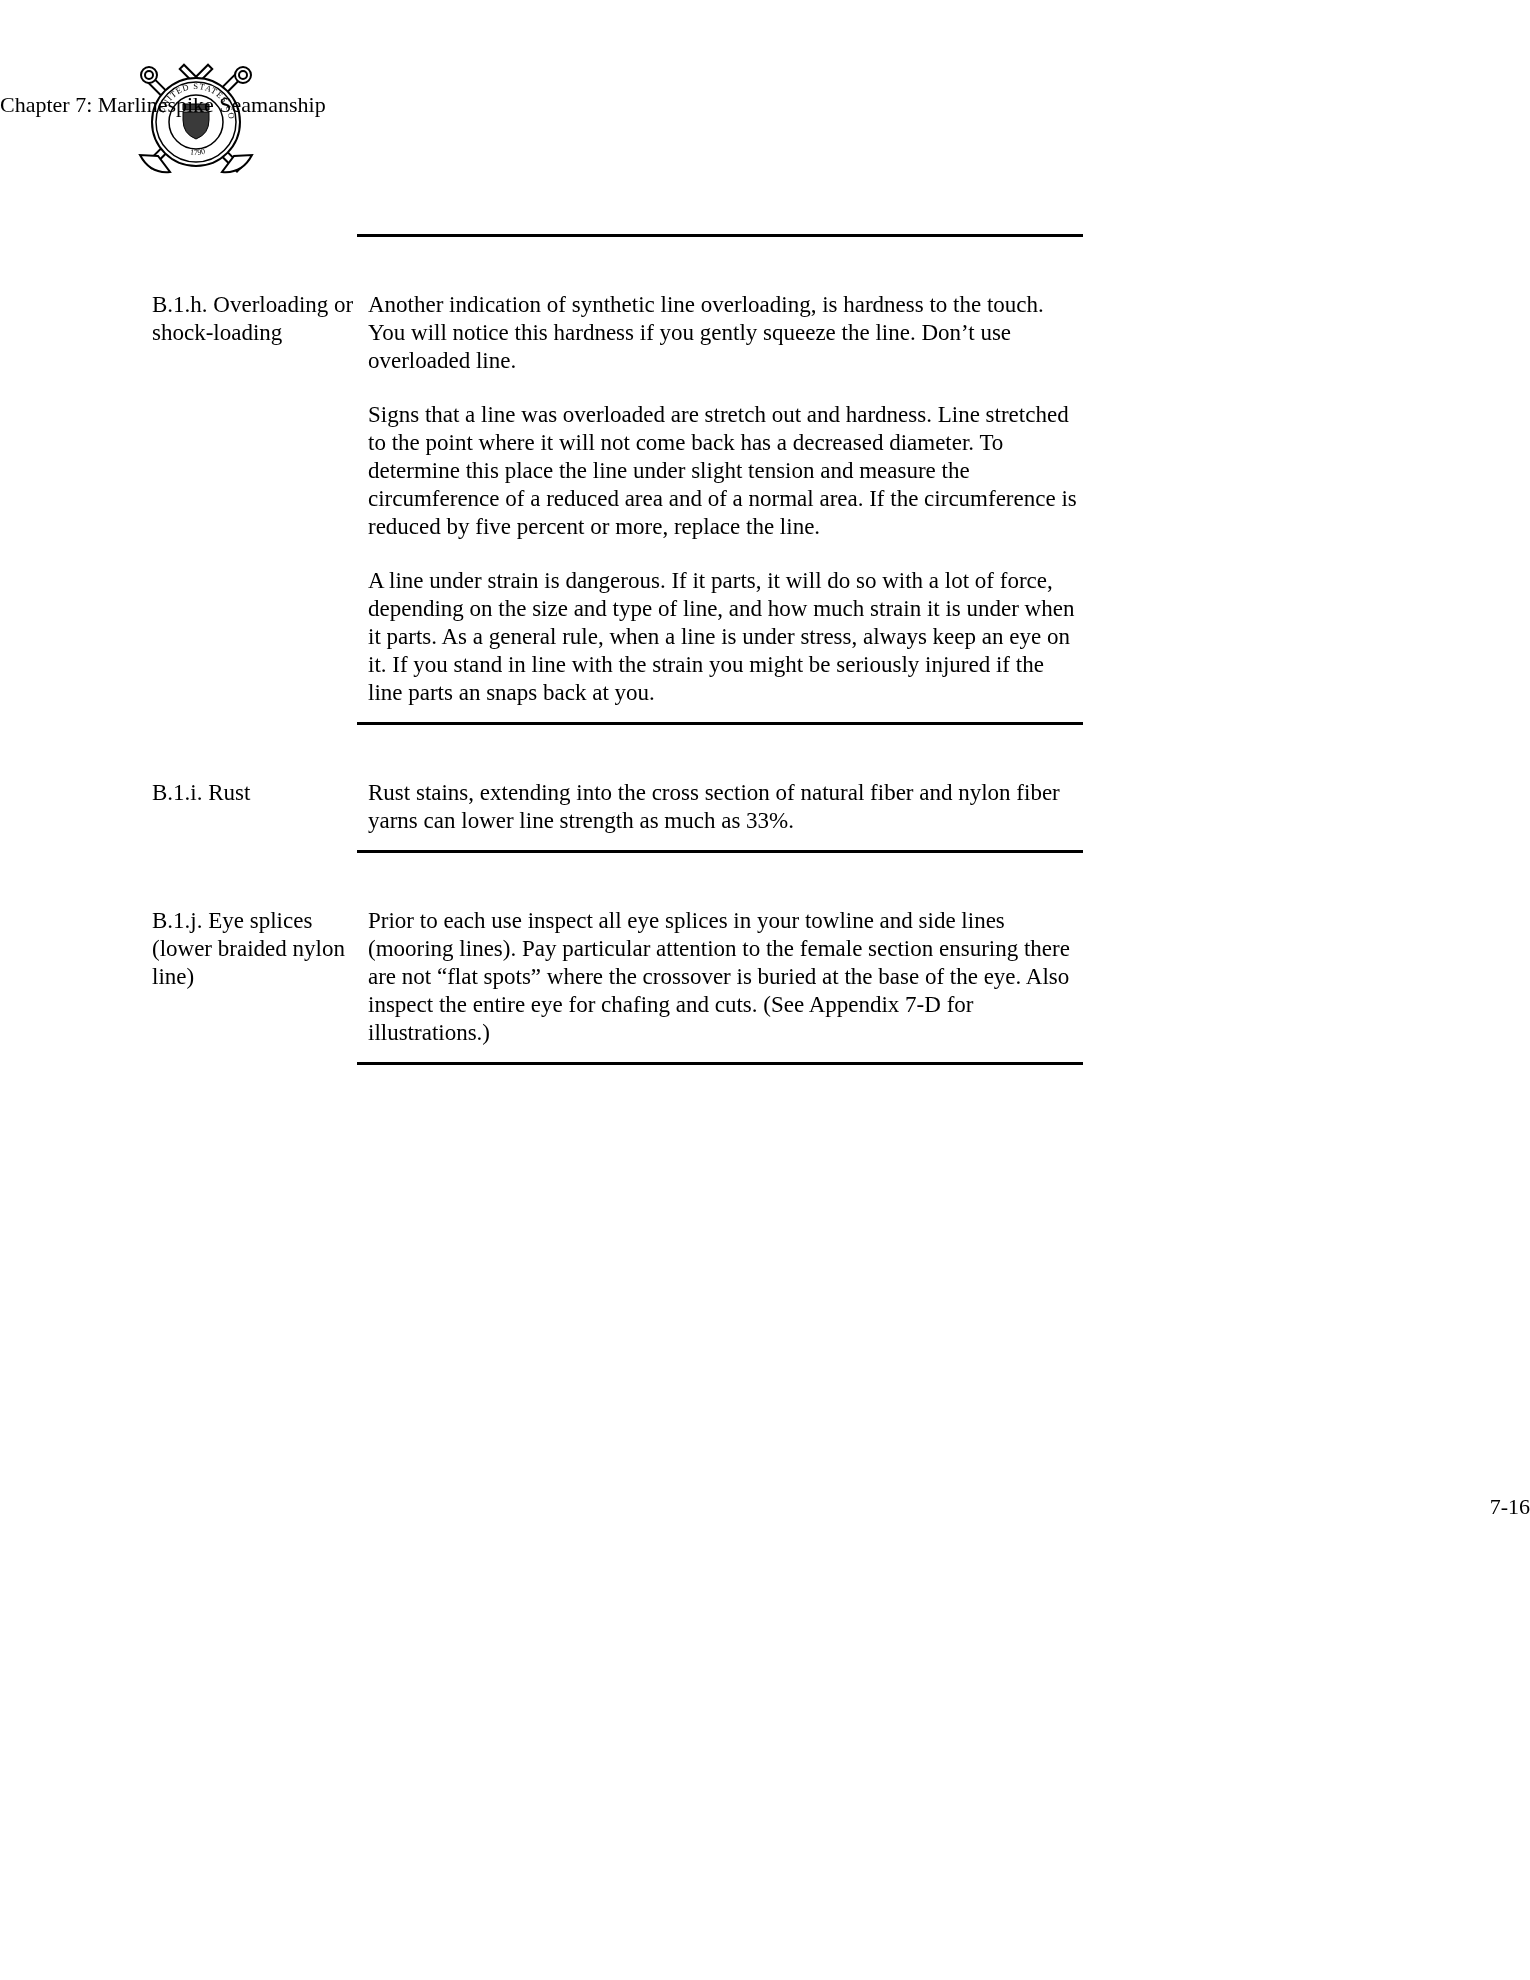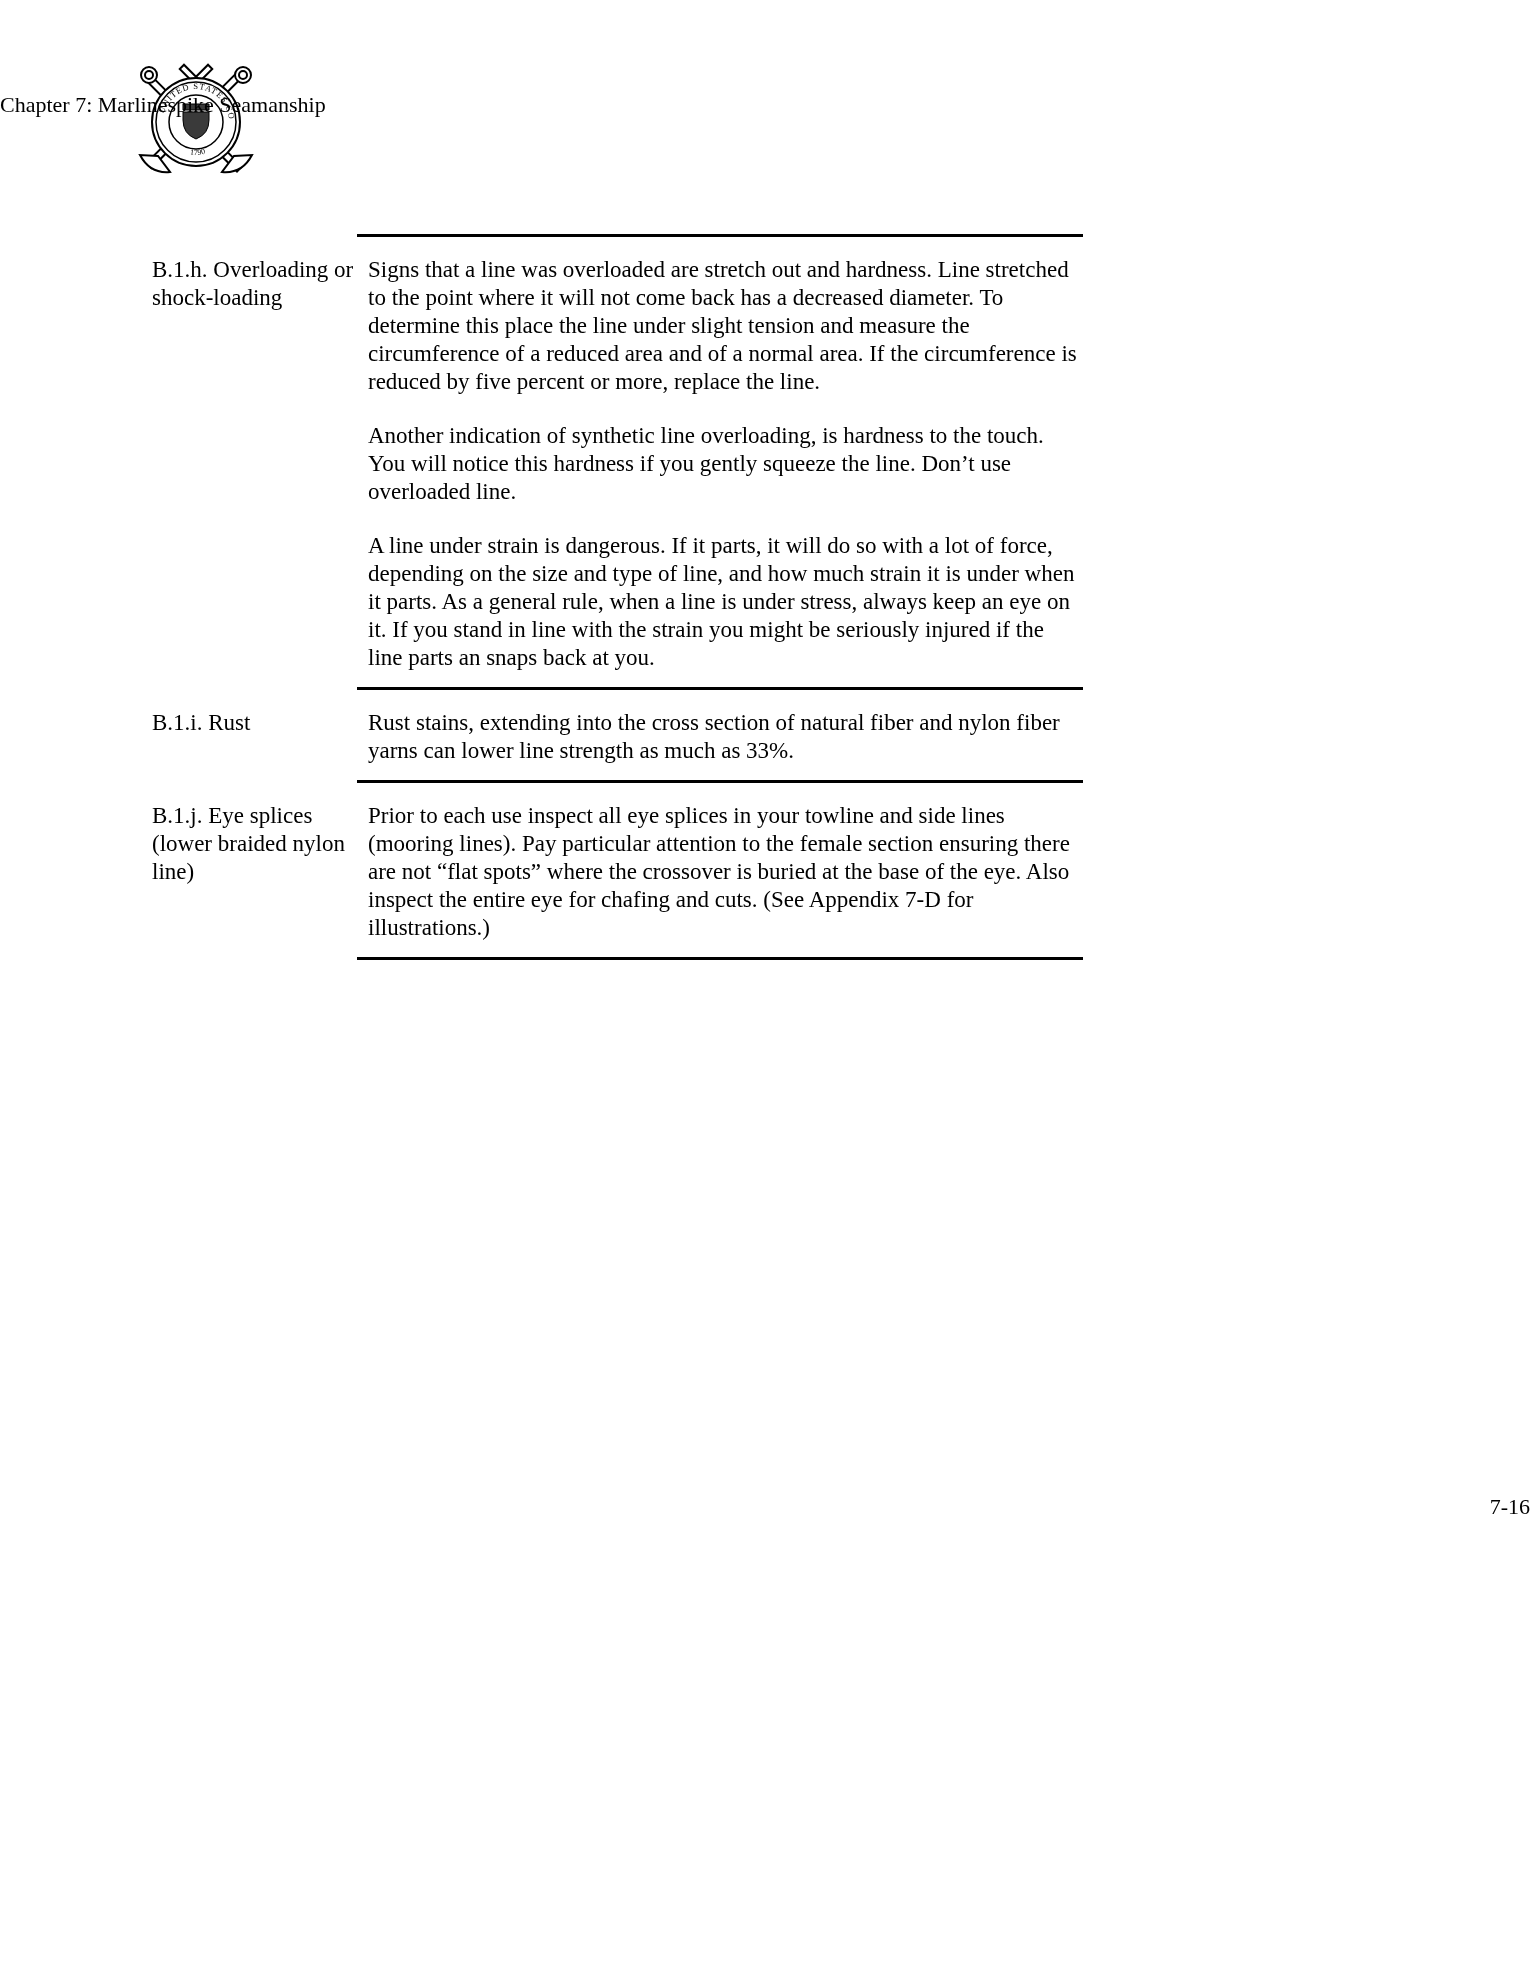--- a/index.html
+++ b/index.html
@@ -41,20 +41,21 @@
   }
   .rule {
     height: 3px;
     background: #000000;
     margin-left: 205px;
     width: 726px;
   }
   .section {
     display: flex;
     padding: 19px 0 15px 0;
+    margin-top: 35px;
   }
   .section-label {
     width: 216px;
     flex: 0 0 216px;
     font-size: 23px;
     line-height: 28px;
     padding-right: 14px;
   }
   .section-body {
     flex: 1;
@@ -119,22 +120,22 @@
 
   <div class="chapter-header">Chapter 7: Marlinespike Seamanship</div>
 
   <div class="content">
 
     <div class="rule"></div>
 
     <div class="section">
       <div class="section-label">B.1.h. Overloading or shock-loading</div>
       <div class="section-body">
+        <p>Another indication of synthetic line overloading, is hardness to the touch. You will notice this hardness if you gently squeeze the line. Don’t use overloaded line.</p>
         <p>Signs that a line was overloaded are stretch out and hardness. Line stretched to the point where it will not come back has a decreased diameter. To determine this place the line under slight tension and measure the circumference of a reduced area and of a normal area. If the circumference is reduced by five percent or more, replace the line.</p>
-        <p>Another indication of synthetic line overloading, is hardness to the touch. You will notice this hardness if you gently squeeze the line. Don’t use overloaded line.</p>
         <p>A line under strain is dangerous. If it parts, it will do so with a lot of force, depending on the size and type of line, and how much strain it is under when it parts. As a general rule, when a line is under stress, always keep an eye on it. If you stand in line with the strain you might be seriously injured if the line parts an snaps back at you.</p>
       </div>
     </div>
 
     <div class="rule"></div>
 
     <div class="section">
       <div class="section-label">B.1.i. Rust</div>
       <div class="section-body">
         <p>Rust stains, extending into the cross section of natural fiber and nylon fiber yarns can lower line strength as much as 33%.</p>

